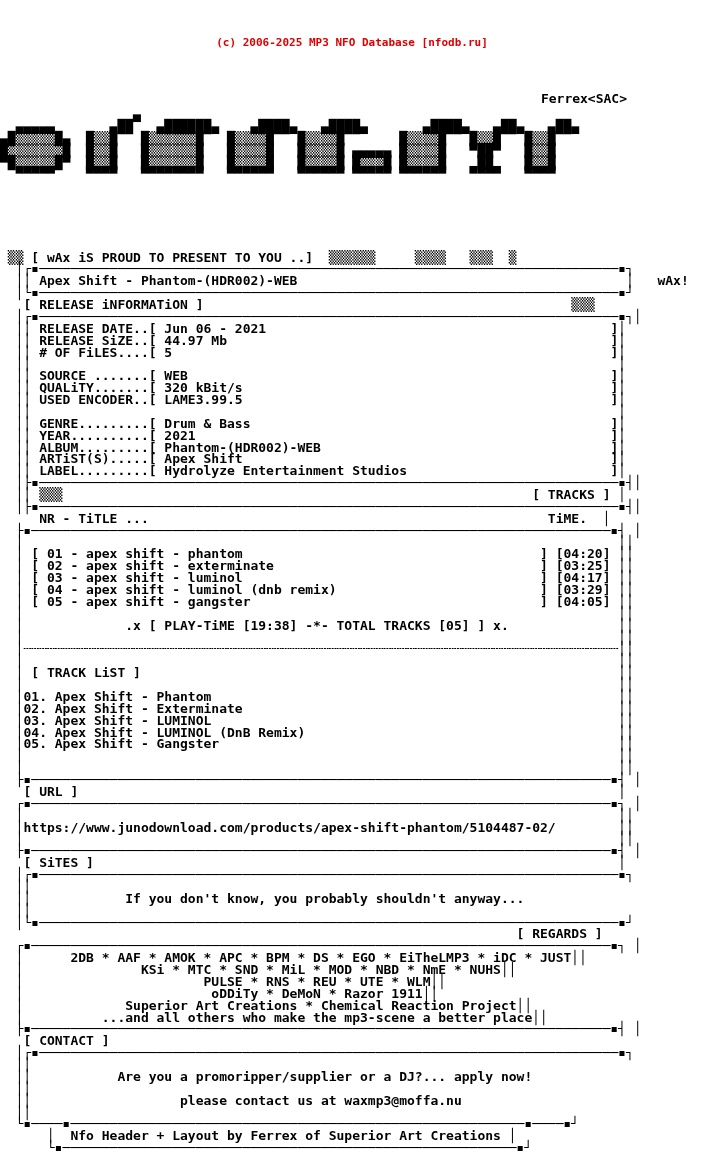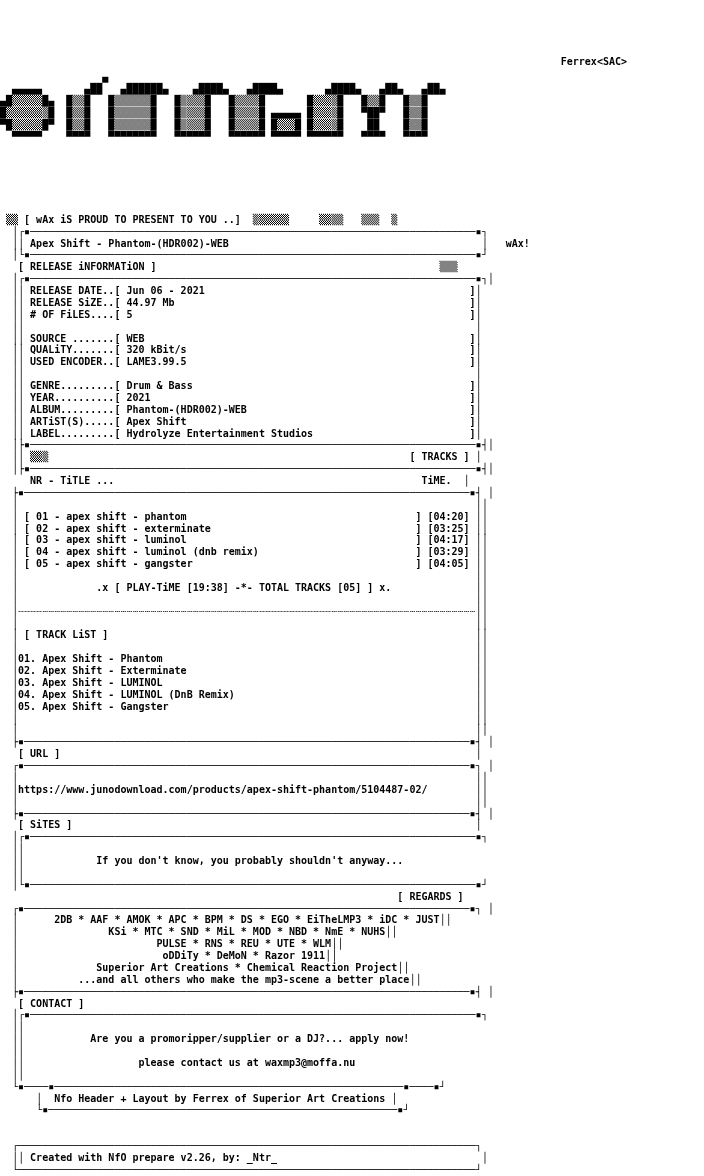--- a/index.html
+++ b/index.html
@@ -37,34 +37,35 @@
     line-height: 14px;
     font-weight: bold;
     white-space: pre;
     width: 704px;
     display: block;
   }
   pre.body {
     margin: 0;
     padding: 0;
     font-family: "DejaVu Sans Mono", "Liberation Mono", monospace;
-    font-size: 10px;
+    font-size: 13px;
     line-height: 11.88px;
     white-space: pre;
     color: #000000;
     letter-spacing: 0;
     font-weight: bold;
   }
   .hdr-wrap { position: relative; width: 704px; }
 </style>
 </head>
 <body>
 
 <div class="nfo">
 
+  <div class="redline">(c) 2006-2025 MP3 NFO Database [nfodb.ru]</div>
 
   <div class="hdr-wrap">
     <pre class="body" id="logoart" style="position:relative;">                 ▄                                                                 
   ▄▄▄▄▄       ▄██   ▄██████▄    ▄████▄   ▄████▄       ▄████▄   ▄██▄   ▄██▄ 
 ▄█▒▒▒▒▒█▄  █▒▒█   █▒▒▒▒▒▒█   █▒▒▒▒█   █▒▒▒▒█       █▒▒▒▒█   █▒▒█   █▒▒█ 
 █▒▒▒▒▒▒▒█  █▒▒█   █▒▒▒▒▒▒█   █▒▒▒▒█   █▒▒▒▒█ ▄▄▄▄▄ █▒▒▒▒█   ▀██▀   █▒▒█ 
 ▀█▒▒▒▒▒█▀  █▒▒█   █▒▒▒▒▒▒█   █▒▒▒▒█   █▒▒▒▒█ █▒▒▒█ █▒▒▒▒█    ██    █▒▒█ 
   ▀▀▀▀▀    ▀▀▀▀   ▀▀▀▀▀▀▀▀   ▀▀▀▀▀▀   ▀▀▀▀▀▀ ▀▀▀▀▀ ▀▀▀▀▀▀   ▀▀▀▀   ▀▀▀▀ </pre>
     <pre class="body" id="ferrexsig" style="position:absolute;right:77px;top:8px;">Ferrex&lt;SAC&gt;</pre>
   </div>

